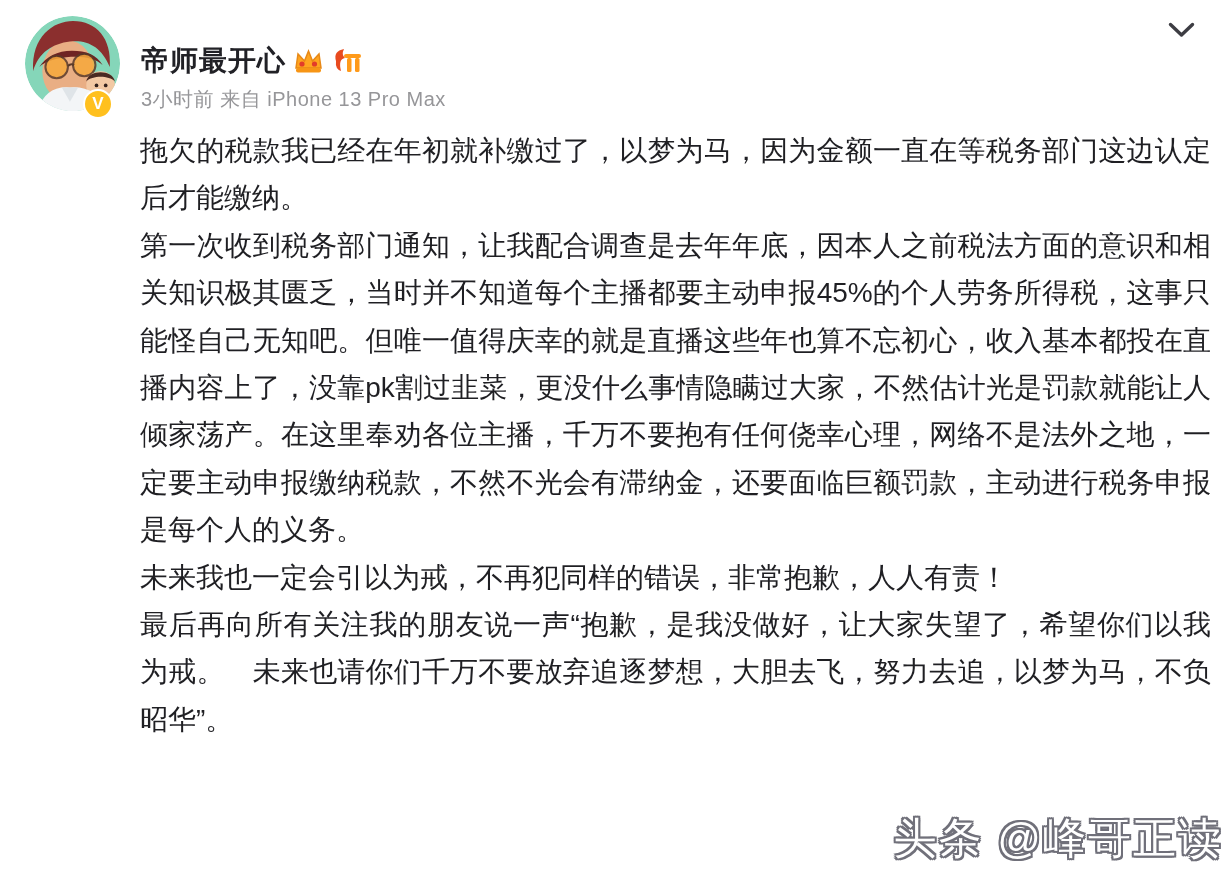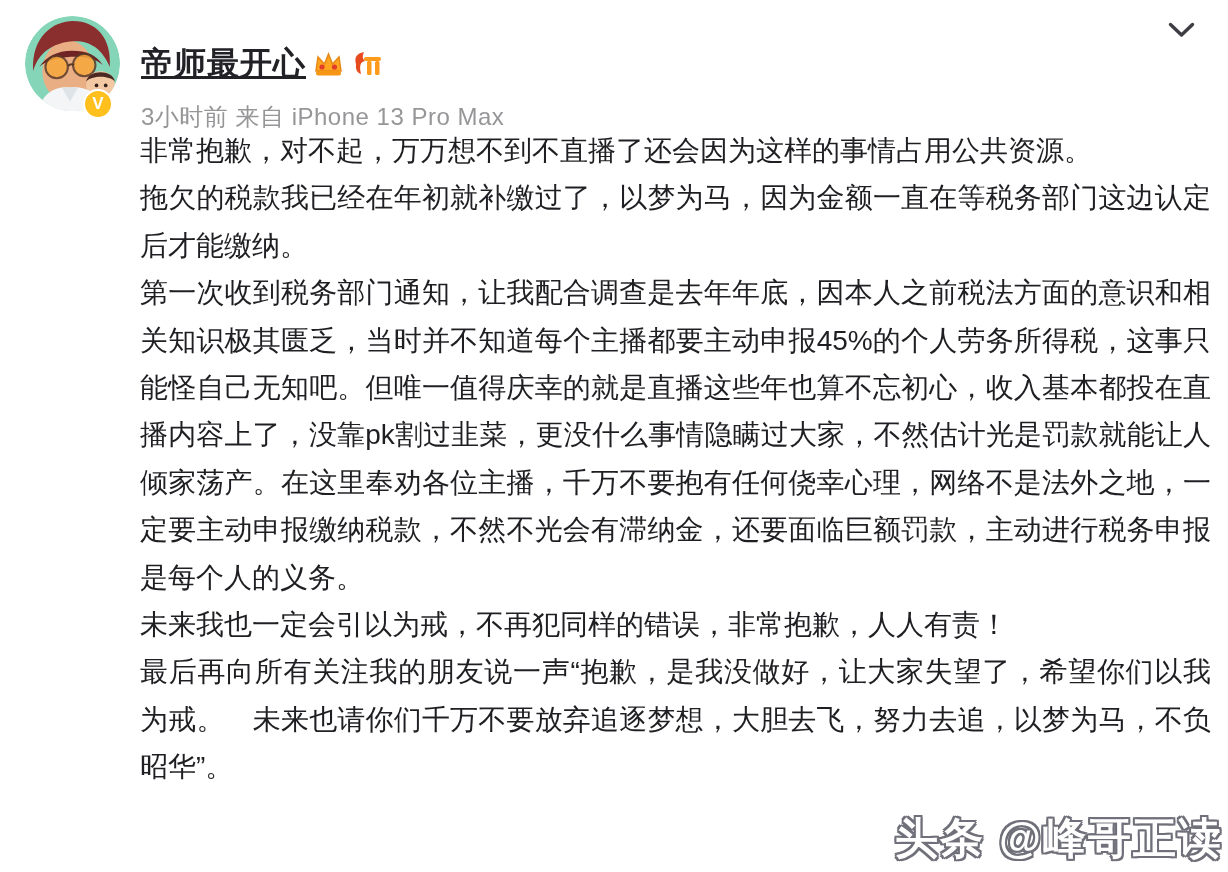--- a/index.html
+++ b/index.html
@@ -16,41 +16,41 @@
   .avatar-wrap svg { display:block; }
   .verified-badge {
     position:absolute; left:58px; top:73px; width:30px; height:30px;
     background:#ffc01e; border:2px solid #ffffff; border-radius:50%;
     color:#ffffff; font-weight:bold; font-size:17px;
     display:flex; align-items:center; justify-content:center;
   }
   .header-text { position:absolute; left:141px; top:42px; }
   .name-row { display:flex; align-items:center; gap:7px; }
   .username {
-    font-size:32px; font-weight:bold; color:#212126; letter-spacing:1px; cursor:pointer;text-decoration:underline;
+    font-size:28px; font-weight:bold; color:#212126; letter-spacing:1px; cursor:pointer;
   }
   .badge { display:inline-flex; align-items:center; cursor:pointer; }
   .post-meta {
-    margin-top:15px; font-size:24px; color:#969699; letter-spacing:0.5px;
+    margin-top:6px; font-size:20px; color:#969699; letter-spacing:0.5px;
   }
   .menu-btn { position:absolute; left:1164px; top:18px; width:34px; height:28px;
     display:flex; align-items:center; justify-content:center; cursor:pointer; }
 
   
   .post-body {
     position:absolute; left:140px; top:127px; width:1071px;
     font-size:28px; line-height:47.4px; color:#1f1f23;
     text-align:justify; text-justify:inter-ideograph;
   }
   .post-body p { margin:0; }
 
   
   .watermark {
     position:absolute; right:5px; bottom:4px;
-    font-size:43px; font-weight:bold; color:#ffffff; letter-spacing:2px;
+    font-size:43px; font-weight:normal; color:#ffffff; letter-spacing:2px;
     text-shadow:
       2px 2px 0 #70707a, -2px -2px 0 #70707a, 2px -2px 0 #70707a, -2px 2px 0 #70707a,
       0 2px 0 #70707a, 0 -2px 0 #70707a, 2px 0 0 #70707a, -2px 0 0 #70707a;
     white-space:nowrap;
   }
 </style>
 </head>
 <body>
 
 <div class="page">
@@ -110,21 +110,20 @@
 
   <div class="menu-btn">
     <span>
       <svg width="27" height="16" viewBox="0 0 27 16">
         <polyline points="2.5,2.5 13.5,13 24.5,2.5" fill="none" stroke="#3d3d43" stroke-width="3.4" stroke-linecap="round" stroke-linejoin="round"></polyline>
       </svg>
     </span>
   </div>
 
   <div class="post-body">
-    <p>非常抱歉，对不起，万万想不到不直播了还会因为这样的事情占用公共资源。</p>
     <p>拖欠的税款我已经在年初就补缴过了，以梦为马，因为金额一直在等税务部门这边认定后才能缴纳。</p>
     <p>第一次收到税务部门通知，让我配合调查是去年年底，因本人之前税法方面的意识和相关知识极其匮乏，当时并不知道每个主播都要主动申报45%的个人劳务所得税，这事只能怪自己无知吧。但唯一值得庆幸的就是直播这些年也算不忘初心，收入基本都投在直播内容上了，没靠pk割过韭菜，更没什么事情隐瞒过大家，不然估计光是罚款就能让人倾家荡产。在这里奉劝各位主播，千万不要抱有任何侥幸心理，网络不是法外之地，一定要主动申报缴纳税款，不然不光会有滞纳金，还要面临巨额罚款，主动进行税务申报是每个人的义务。</p>
     <p>未来我也一定会引以为戒，不再犯同样的错误，非常抱歉，人人有责！</p>
     <p>最后再向所有关注我的朋友说一声“抱歉，是我没做好，让大家失望了，希望你们以我为戒。　未来也请你们千万不要放弃追逐梦想，大胆去飞，努力去追，以梦为马，不负昭华”。</p>
   </div>
 
   <div class="watermark">头条 @峰哥正读</div>
 
 </div>
 

